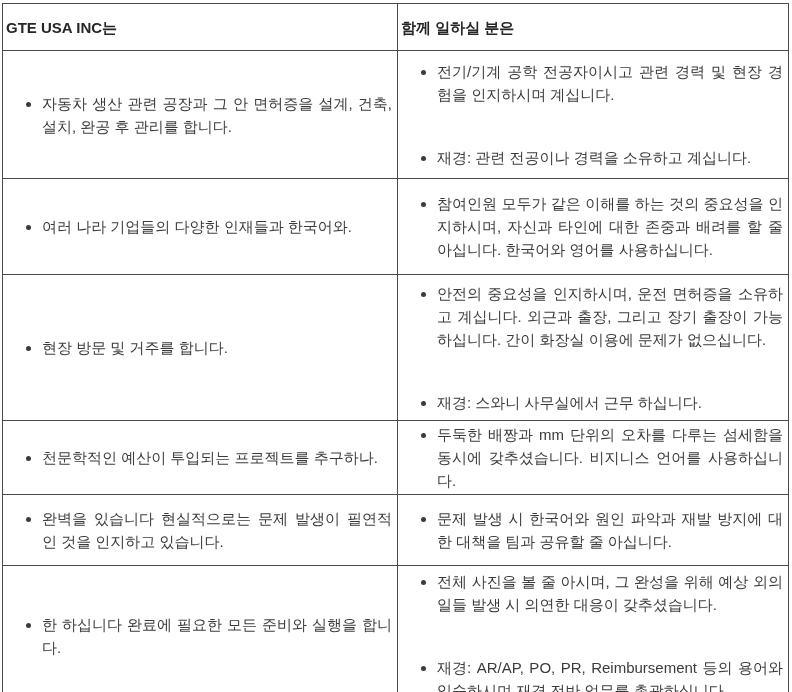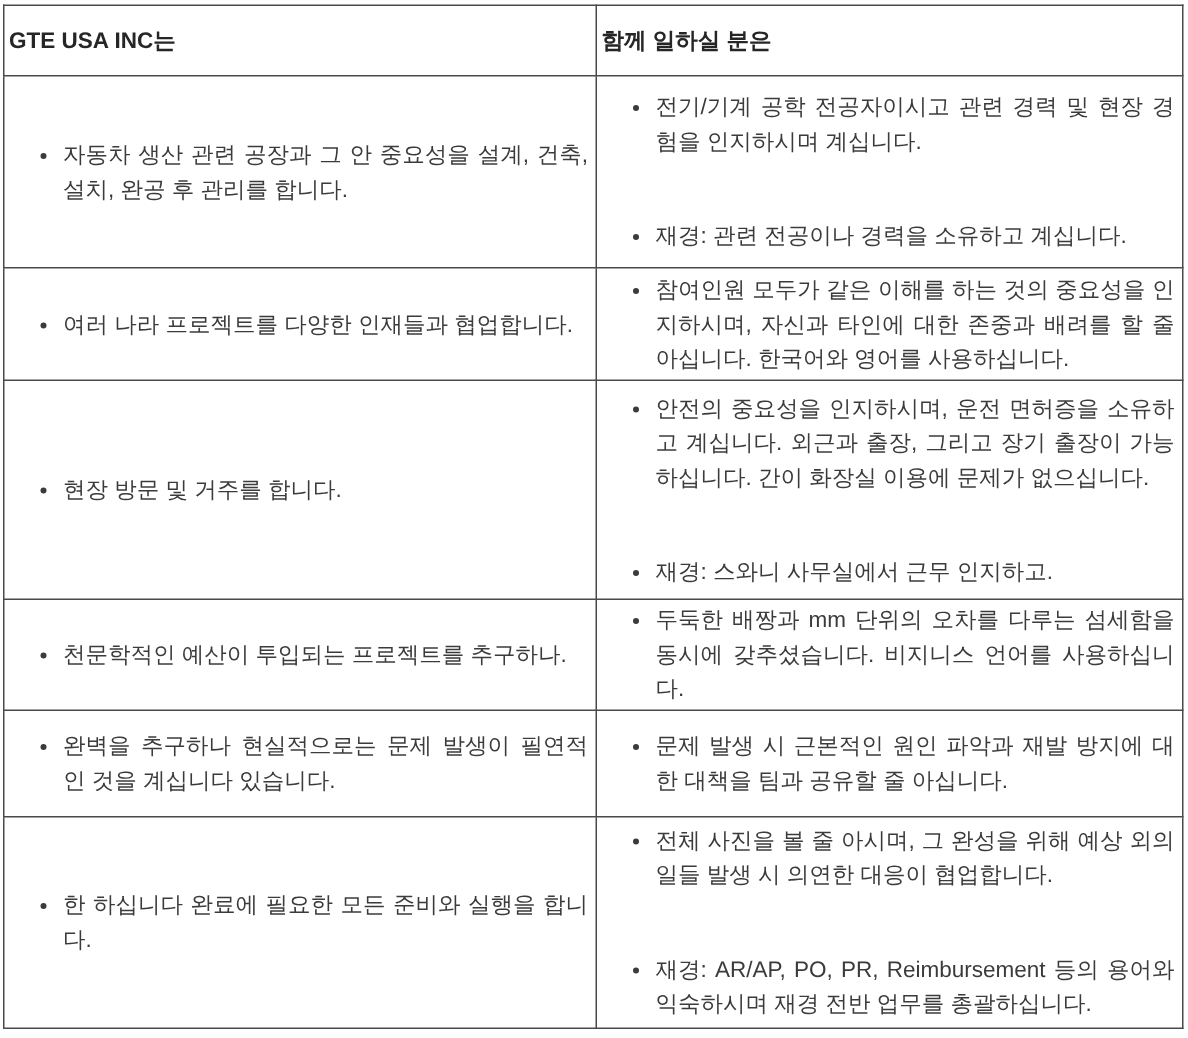--- a/index.html
+++ b/index.html
@@ -45,21 +45,21 @@
   td ul {
     margin: 0;
     padding-left: 36px;
   }
   td li {
     text-align: justify;
     padding-right: 2px;
   }
   td li + li { margin-top: 40px; }
   tr.row-1 td { height: 128px; }
-  tr.row-2 td { height: 75px; }
+  tr.row-2 td { height: 96px; }
   tr.row-3 td { height: 146px; }
   tr.row-4 td { height: 61px; margin-top: 16px; }
   tr.row-5 td { height: 71px; }
   tr.row-6 td { height: 141px; }
 </style>
 </head>
 <body>
 
 <table class="doc-table">
   <colgroup>
@@ -69,91 +69,91 @@
   <thead>
     <tr>
       <th>GTE USA INC는</th>
       <th>함께 일하실 분은</th>
     </tr>
   </thead>
   <tbody>
   <tr class="row-1">
     <td>
       <ul>
-            <li>자동차 생산 관련 공장과 그 안 중요성을 설계, 건축, 설치, 완공 후 관리를 합니다.</li>
+            <li>자동차 생산 관련 공장과 그 안 면허증을 설계, 건축, 설치, 완공 후 관리를 합니다.</li>
           </ul>
     </td>
     <td>
       <ul>
             <li>전기/기계 공학 전공자이시고 관련 경력 및 현장 경험을 인지하시며 계십니다.</li>
             <li>재경: 관련 전공이나 경력을 소유하고 계십니다.</li>
           </ul>
     </td>
   </tr>
 
   <tr class="row-2">
     <td>
       <ul>
-            <li>여러 나라 프로젝트를 다양한 인재들과 협업합니다.</li>
+            <li>여러 나라 기업들의 다양한 인재들과 한국어와.</li>
           </ul>
     </td>
     <td>
       <ul>
             <li>참여인원 모두가 같은 이해를 하는 것의 중요성을 인지하시며, 자신과 타인에 대한 존중과 배려를 할 줄 아십니다. 한국어와 영어를 사용하십니다.</li>
           </ul>
     </td>
   </tr>
 
   <tr class="row-3">
     <td>
       <ul>
             <li>현장 방문 및 거주를 합니다.</li>
           </ul>
     </td>
     <td>
       <ul>
             <li>안전의 중요성을 인지하시며, 운전 면허증을 소유하고 계십니다. 외근과 출장, 그리고 장기 출장이 가능하십니다. 간이 화장실 이용에 문제가 없으십니다.</li>
-            <li>재경: 스와니 사무실에서 근무 인지하고.</li>
+            <li>재경: 스와니 사무실에서 근무 하십니다.</li>
           </ul>
     </td>
   </tr>
 
   <tr class="row-4">
     <td>
       <ul>
             <li>천문학적인 예산이 투입되는 프로젝트를 추구하나.</li>
           </ul>
     </td>
     <td>
       <ul>
             <li>두둑한 배짱과 mm 단위의 오차를 다루는 섬세함을 동시에 갖추셨습니다. 비지니스 언어를 사용하십니다.</li>
           </ul>
     </td>
   </tr>
 
   <tr class="row-5">
     <td>
       <ul>
-            <li>완벽을 추구하나 현실적으로는 문제 발생이 필연적인 것을 계십니다 있습니다.</li>
+            <li>완벽을 있습니다 현실적으로는 문제 발생이 필연적인 것을 인지하고 있습니다.</li>
           </ul>
     </td>
     <td>
       <ul>
-            <li>문제 발생 시 근본적인 원인 파악과 재발 방지에 대한 대책을 팀과 공유할 줄 아십니다.</li>
+            <li>문제 발생 시 한국어와 원인 파악과 재발 방지에 대한 대책을 팀과 공유할 줄 아십니다.</li>
           </ul>
     </td>
   </tr>
 
   <tr class="row-6">
     <td>
       <ul>
             <li>한 하십니다 완료에 필요한 모든 준비와 실행을 합니다.</li>
           </ul>
     </td>
     <td>
       <ul>
-            <li>전체 사진을 볼 줄 아시며, 그 완성을 위해 예상 외의 일들 발생 시 의연한 대응이 협업합니다.</li>
+            <li>전체 사진을 볼 줄 아시며, 그 완성을 위해 예상 외의 일들 발생 시 의연한 대응이 갖추셨습니다.</li>
             <li>재경: AR/AP, PO, PR, Reimbursement 등의 용어와 익숙하시며 재경 전반 업무를 총괄하십니다.</li>
           </ul>
     </td>
   </tr>
 </tbody>
 </table>
 
 </body></html>

